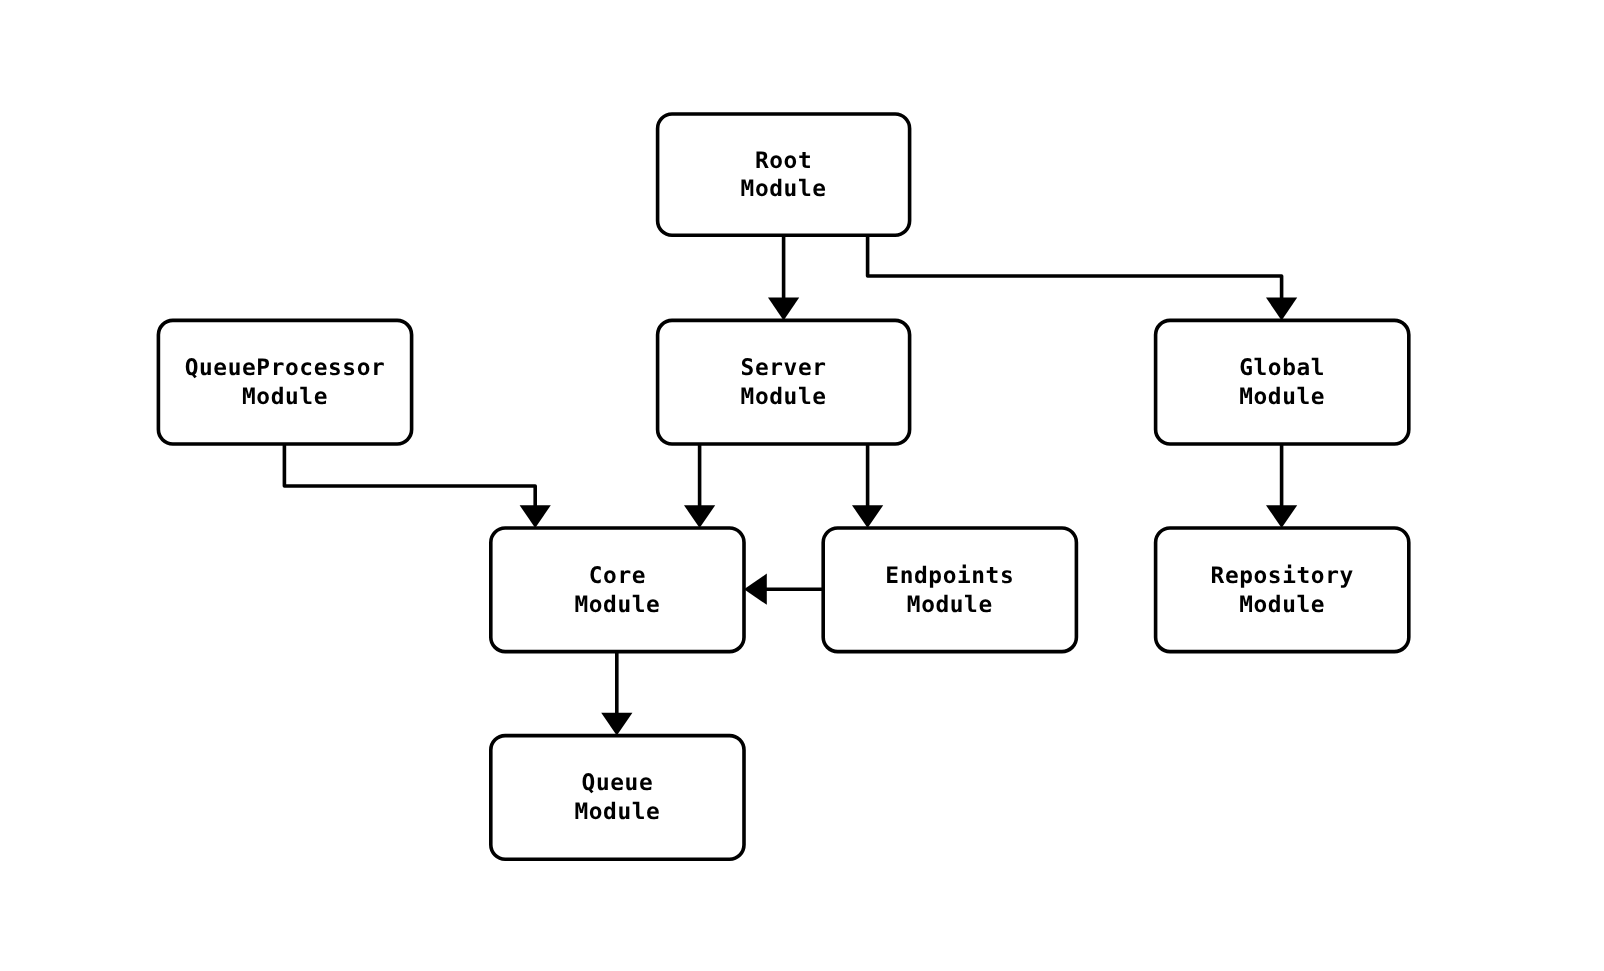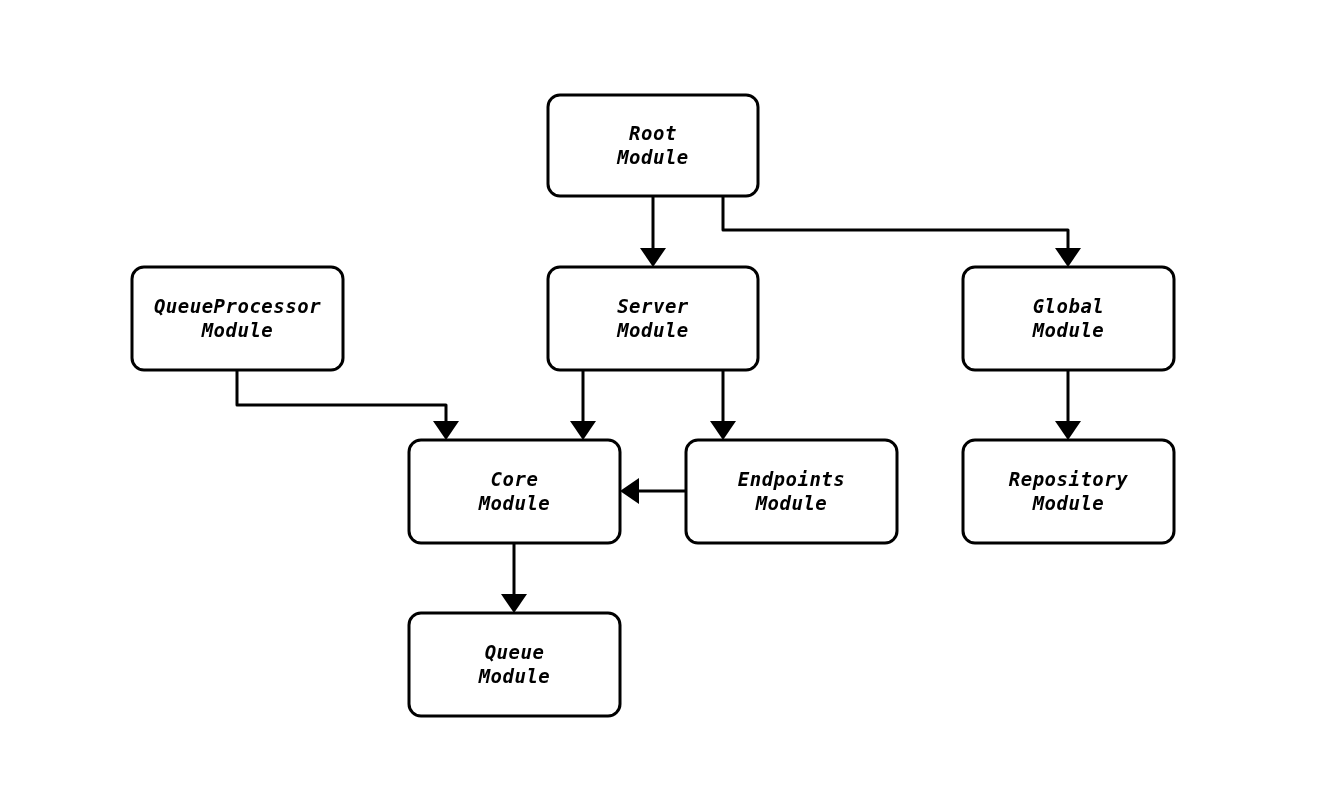--- a/index.html
+++ b/index.html
@@ -12,21 +12,20 @@
     width: 1337px;
     height: 809px;
     font-family: "DejaVu Sans Mono", "Liberation Mono", monospace;
     overflow: hidden;
   }
   #diagram-canvas {
     position: relative;
     width: 1337px;
     height: 809px;
     background: #ffffff;
-    font-style: italic;
   }
   svg.diagram-svg {
     position: absolute;
     top: 0;
     left: 0;
     width: 1337px;
     height: 809px;
     display: block;
   }
   .node-box {

